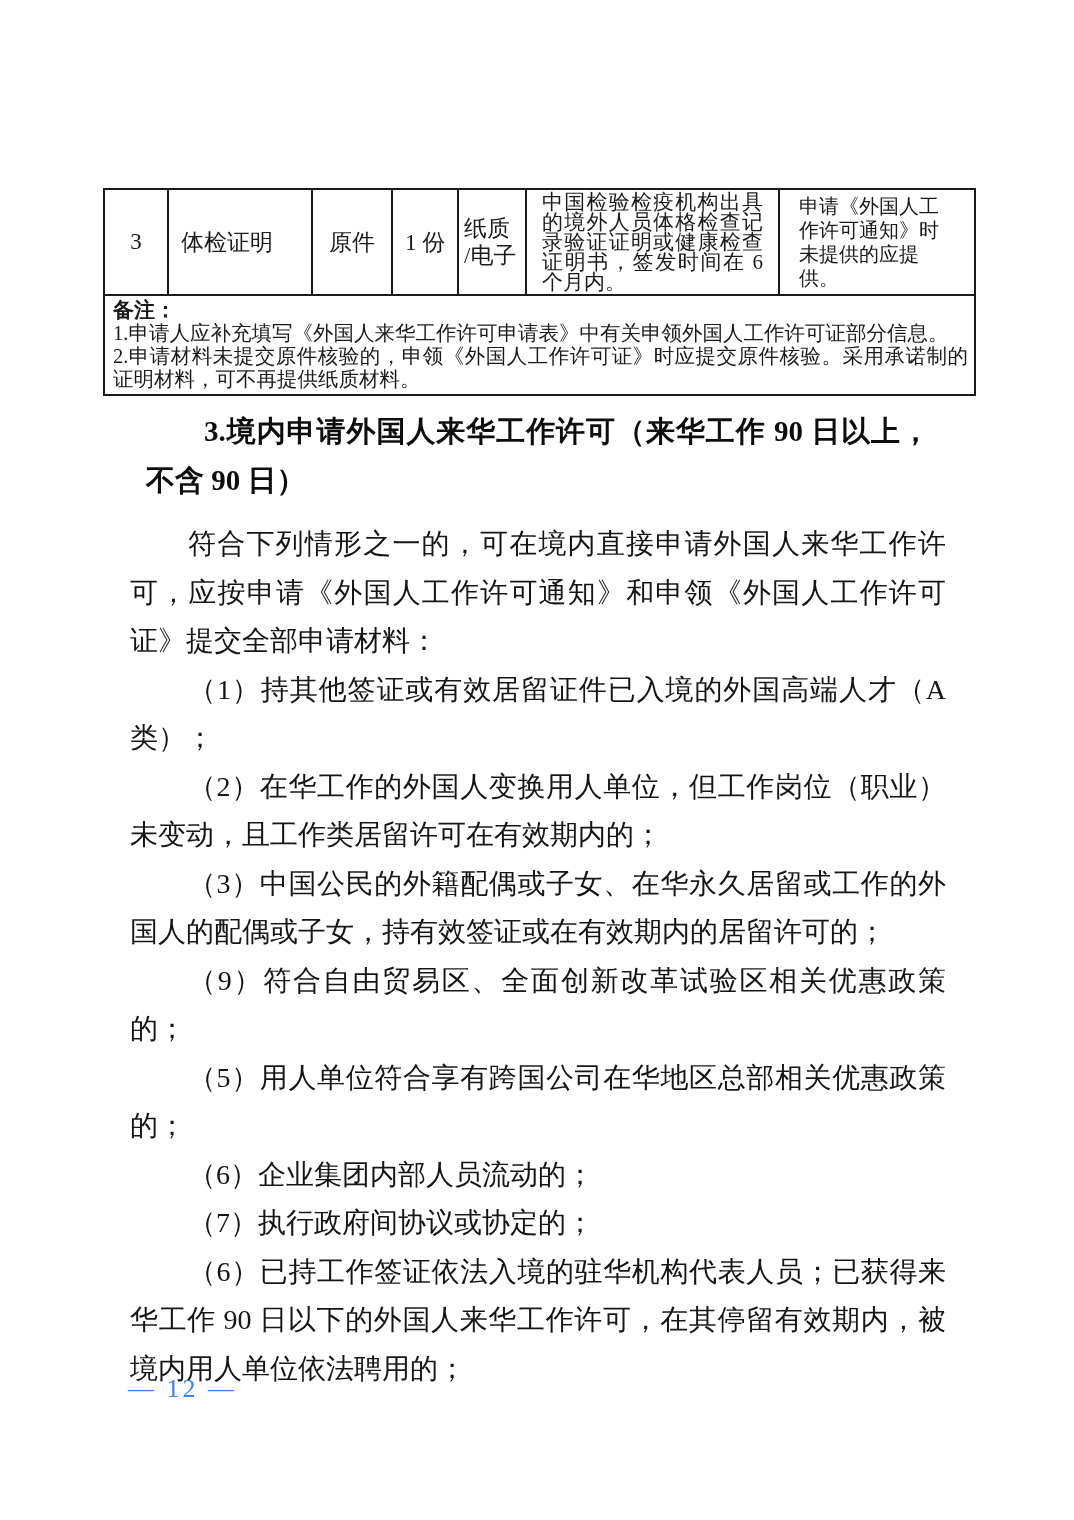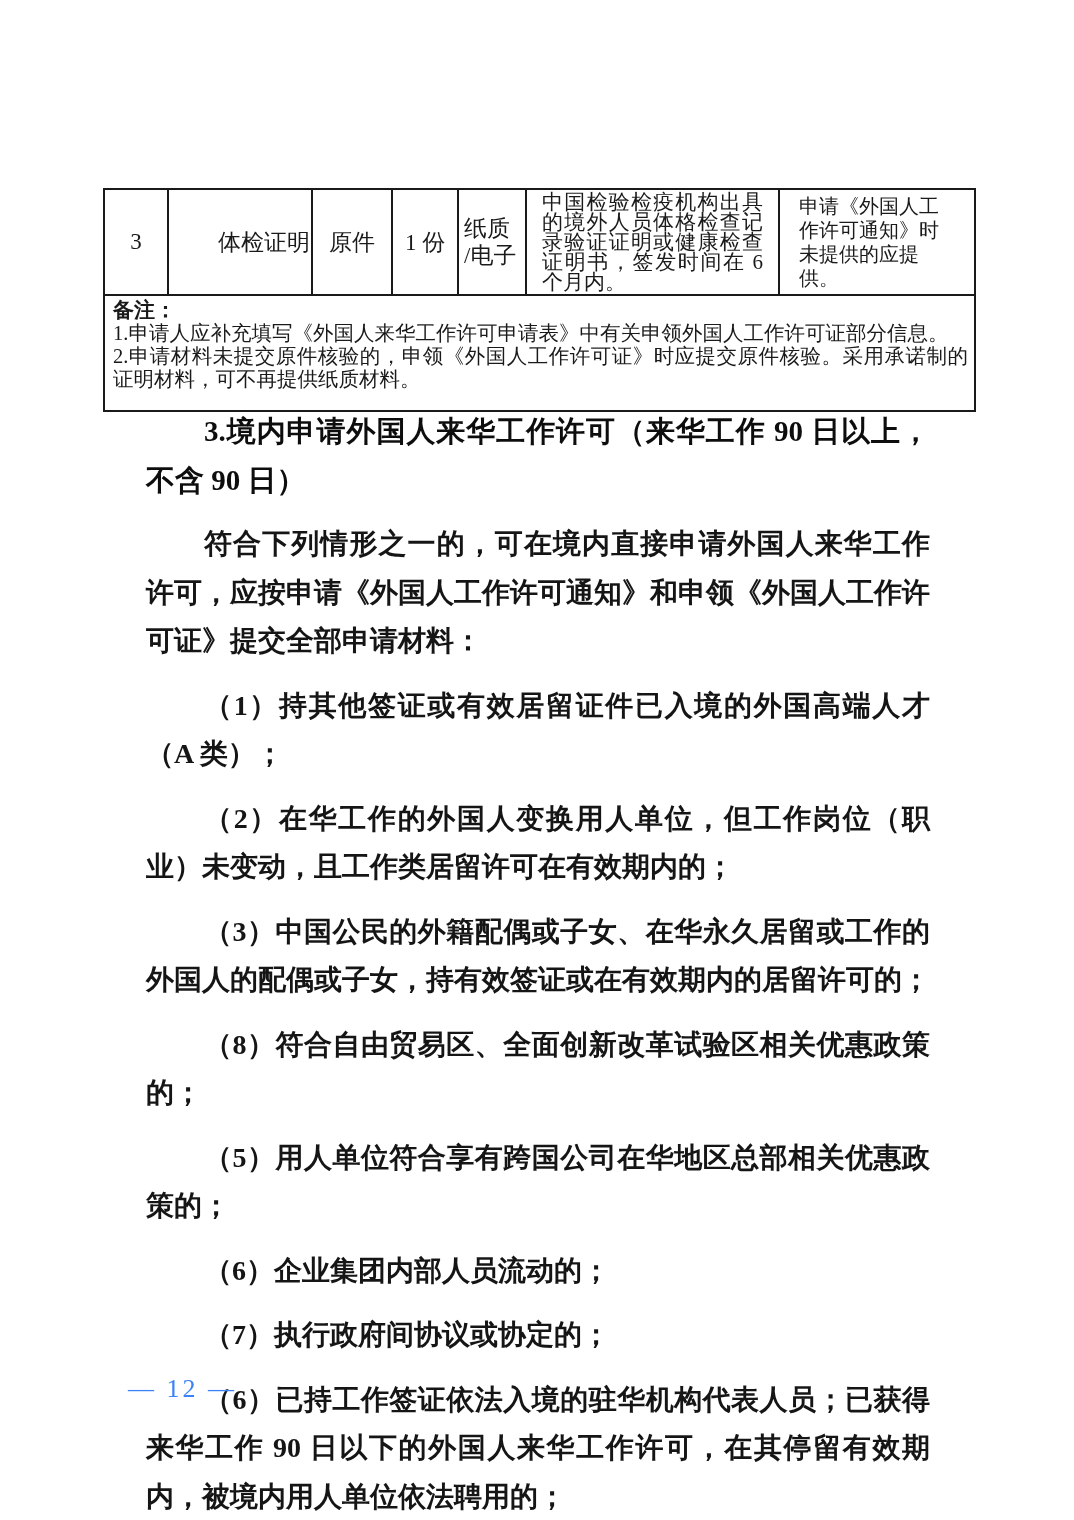--- a/index.html
+++ b/index.html
@@ -22,51 +22,51 @@
     border-collapse: collapse;
     table-layout: fixed;
   }
   table.doc-table td {
     border: 2px solid #1a1a1a;
     box-sizing: border-box;
     vertical-align: middle;
     color: #1a1a1a;
   }
   td.c-num    { text-align: center; font-size: 23px; }
-  td.c-name   { text-align: right; font-size: 23px; padding-left: 0; }
+  td.c-name   { text-align: left; font-size: 23px; padding-left: 12px; }
   td.c-form   { text-align: center; font-size: 23px; }
   td.c-count  { text-align: center; font-size: 23px; }
   td.c-medium { text-align: left; font-size: 23px; padding-left: 5px; white-space: pre-line; line-height: 27px; border-radius: 12px; }
   td.c-desc   { font-size: 21px; line-height: 20px; padding: 2px 15px; text-align: justify; }
   td.c-note   { font-size: 20px; line-height: 24px; padding: 2px 19px; text-align: left; }
 
   tr.row-material { height: 90px; }
   tr.row-remarks  { height: 99px; }
   td.c-remarks {
     vertical-align: top;
-    padding: 3px 6px 19px 8px;
+    padding: 3px 6px 3px 8px;
     font-size: 20.5px;
     line-height: 23px;
     text-align: left;
   }
   .remarks-label { font-weight: bold; font-size: 21px; }
   .remark-line { text-align: justify; }
 
   
   .main {
     position: absolute;
     left: 130px;
     top: 391px;
     width: 816px;
     font-size: 28px;
     line-height: 48.5px;
     text-align: justify;
     color: #151515;
   }
-  .main p { margin: 16px; text-indent: 58px; font-weight: bold; }
+  .main p { margin: 0; text-indent: 58px; }
   .section-heading {
     margin: 16px;
     font-size: 29px;
     font-weight: bold;
     text-indent: 58px;
     line-height: 48.5px;
     color: #0d0d0d;
   }
 
   
@@ -114,21 +114,21 @@
       </tr>
     </tbody>
   </table>
 
   <div class="main">
     <h3 class="section-heading">3.境内申请外国人来华工作许可（来华工作 90 日以上，不含 90 日）</h3>
     <p>符合下列情形之一的，可在境内直接申请外国人来华工作许可，应按申请《外国人工作许可通知》和申领《外国人工作许可证》提交全部申请材料：</p>
     <p>（1）持其他签证或有效居留证件已入境的外国高端人才（A 类）；</p>
     <p>（2）在华工作的外国人变换用人单位，但工作岗位（职业）未变动，且工作类居留许可在有效期内的；</p>
     <p>（3）中国公民的外籍配偶或子女、在华永久居留或工作的外国人的配偶或子女，持有效签证或在有效期内的居留许可的；</p>
-    <p>（8）符合自由贸易区、全面创新改革试验区相关优惠政策的；</p>
+    <p>（9）符合自由贸易区、全面创新改革试验区相关优惠政策的；</p>
     <p>（5）用人单位符合享有跨国公司在华地区总部相关优惠政策的；</p>
     <p>（6）企业集团内部人员流动的；</p>
     <p>（7）执行政府间协议或协定的；</p>
     <p>（6）已持工作签证依法入境的驻华机构代表人员；已获得来华工作 90 日以下的外国人来华工作许可，在其停留有效期内，被境内用人单位依法聘用的；</p>
   </div>
 
   <div class="page-number">— 12 —</div>
 
 </div>
 

